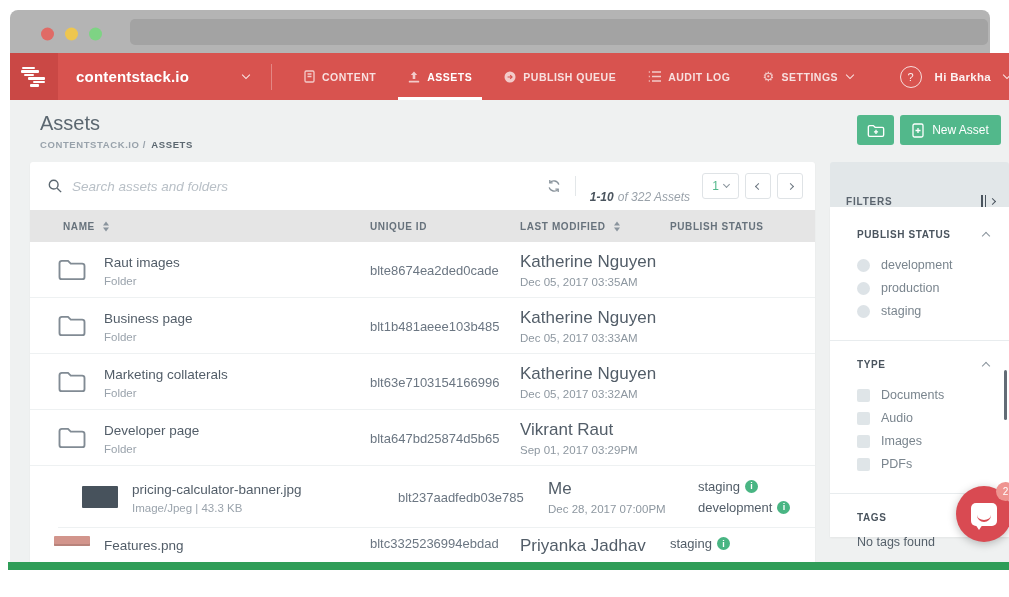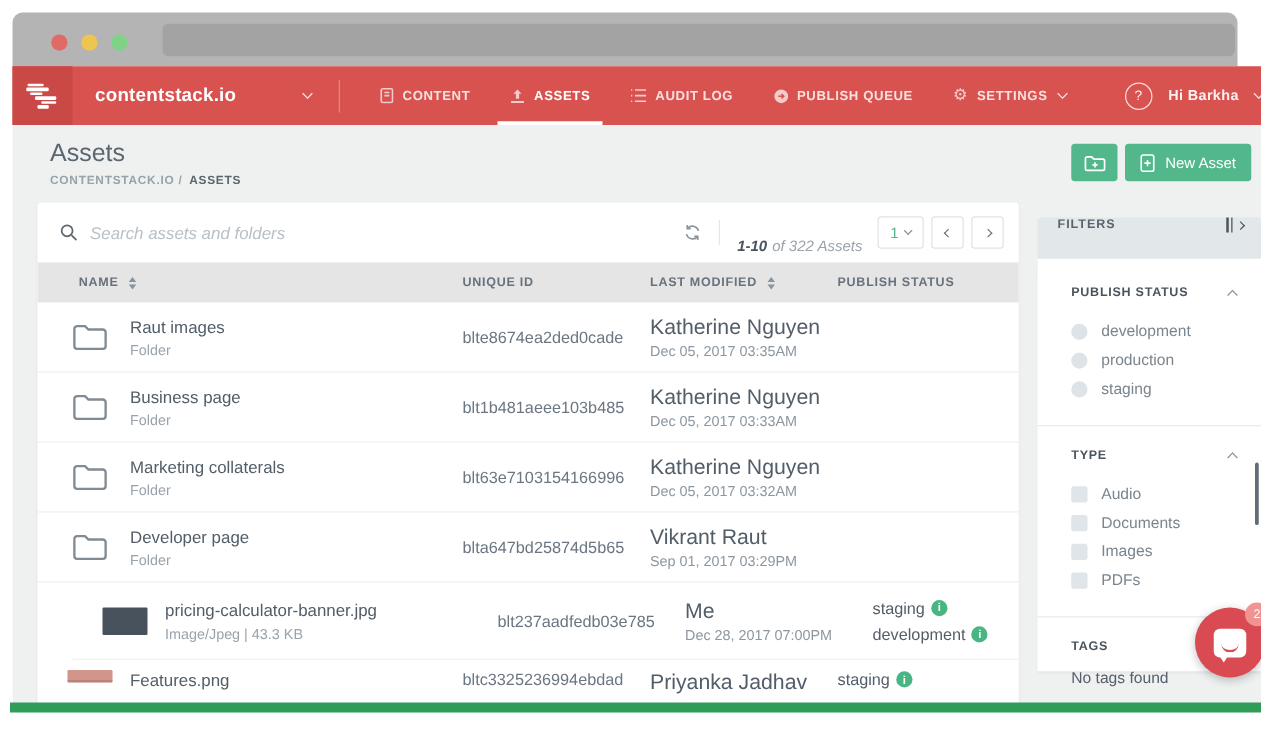--- a/index.html
+++ b/index.html
@@ -105,22 +105,22 @@
   .status-line { display:flex; align-items:center; gap:5px; font-size:13px; color:#525d68; }
   .status-line + .status-line { margin-top:6px; }
   .info-dot { width:13px; height:13px; border-radius:50%; background:#49b583; color:#fff; font-size:9px; font-weight:bold;
               display:inline-flex; align-items:center; justify-content:center; }
   .info-dot::after { content:"i"; }
   .thumb-dark { width:46px; height:22px; background:#47525c; border-radius:1px; }
   .thumb-stripe { width:46px; height:10px; background:#d2958c; border-radius:1px; box-shadow:inset 0 -2px 0 #b8837b; }
 
   
   .sidebar { position:absolute; left:820px; top:62px; width:179px; height:375px; }
-  .f-head { position:absolute; left:0; top:12px; width:100%; height:45px; background:#e2e7e9; border-radius:3px 3px 0 0;
-            display:flex; align-items:flex-start; justify-content:space-between; padding:0 14px 0 16px; }
+  .f-head { position:absolute; left:0; top:0; width:100%; height:45px; background:#e2e7e9; border-radius:3px 3px 0 0;
+            display:flex; align-items:flex-end; justify-content:space-between; padding:0 14px 0 16px; }
   .f-head .f-title { font-size:10px; font-weight:bold; letter-spacing:.8px; color:#5a646e; }
   .collapse { display:flex; align-items:center; gap:2px; color:#4a545e; cursor:pointer; }
   .collapse i.bar { width:1.5px; height:12px; background:#4a545e; display:inline-block; }
   .collapse .chv { width:5px; height:5px; margin-left:2px; }
   .f-body { position:absolute; left:0; top:45px; width:100%; bottom:0; background:#ffffff; box-shadow:0 1px 2px rgba(0,0,0,.05); padding:22px 16px 0 27px; }
   .f-sec-head { display:flex; align-items:center; justify-content:space-between; }
   .f-sec-title { font-size:10px; font-weight:bold; letter-spacing:.6px; color:#4a545e; }
   .f-sec-head .chv { color:#8a949d; margin-right:4px; }
   .f-opts { margin-top:14px; }
   .f-opt { display:flex; align-items:center; gap:11px; height:22px; cursor:pointer; }
@@ -183,31 +183,31 @@
       <span>CONTENT</span>
     </a>
     <a class="nav-item active">
       <svg width="12" height="12" viewBox="0 0 12 12" fill="currentColor">
           <path d="M6 0.5l3.2 3.4H7.3v4H4.7v-4H2.8z"></path>
           <rect x="0.8" y="9.8" width="10.4" height="1.6" rx="0.5"></rect>
         </svg>
       <span>ASSETS</span>
     </a>
     <a class="nav-item">
-      <svg width="13" height="11" viewBox="0 0 13 11" fill="none" stroke="currentColor" stroke-width="1.3">
-          <path d="M4 1h9M4 5.5h9M4 10h9M0.8 1h1M0.8 5.5h1M0.8 10h1"></path>
-        </svg>
-      <span>AUDIT LOG</span>
-    </a>
-    <a class="nav-item">
       <svg width="12" height="12" viewBox="0 0 12 12">
           <circle cx="6" cy="6" r="5.5" fill="currentColor"></circle>
           <path d="M3.6 6h4.2M6.2 4.2L8 6 6.2 7.8" stroke="#d8534f" stroke-width="1.2" fill="none"></path>
         </svg>
       <span>PUBLISH QUEUE</span>
+    </a>
+    <a class="nav-item">
+      <svg width="13" height="11" viewBox="0 0 13 11" fill="none" stroke="currentColor" stroke-width="1.3">
+          <path d="M4 1h9M4 5.5h9M4 10h9M0.8 1h1M0.8 5.5h1M0.8 10h1"></path>
+        </svg>
+      <span>AUDIT LOG</span>
     </a>
     <a class="nav-item">
       <span class="gear">⚙</span>
       <span>SETTINGS</span>
       <i class="chv chv-down"></i>
     </a>
 
     <div class="nav-right">
       <span class="help">?</span>
       <span class="greet">Hi Barkha</span>
@@ -412,25 +412,25 @@
 
         <div class="f-div"></div>
 
         <div class="f-sec-head">
           <span class="f-sec-title">TYPE</span>
           <i class="chv chv-up"></i>
         </div>
         <div class="f-opts">
           <div class="f-opt">
               <span class="checkbox"></span>
+              <span class="olbl">Documents</span>
+            </div>
+          <div class="f-opt">
+              <span class="checkbox"></span>
               <span class="olbl">Audio</span>
-            </div>
-          <div class="f-opt">
-              <span class="checkbox"></span>
-              <span class="olbl">Documents</span>
             </div>
           <div class="f-opt">
               <span class="checkbox"></span>
               <span class="olbl">Images</span>
             </div>
           <div class="f-opt">
               <span class="checkbox"></span>
               <span class="olbl">PDFs</span>
             </div>
         </div>

